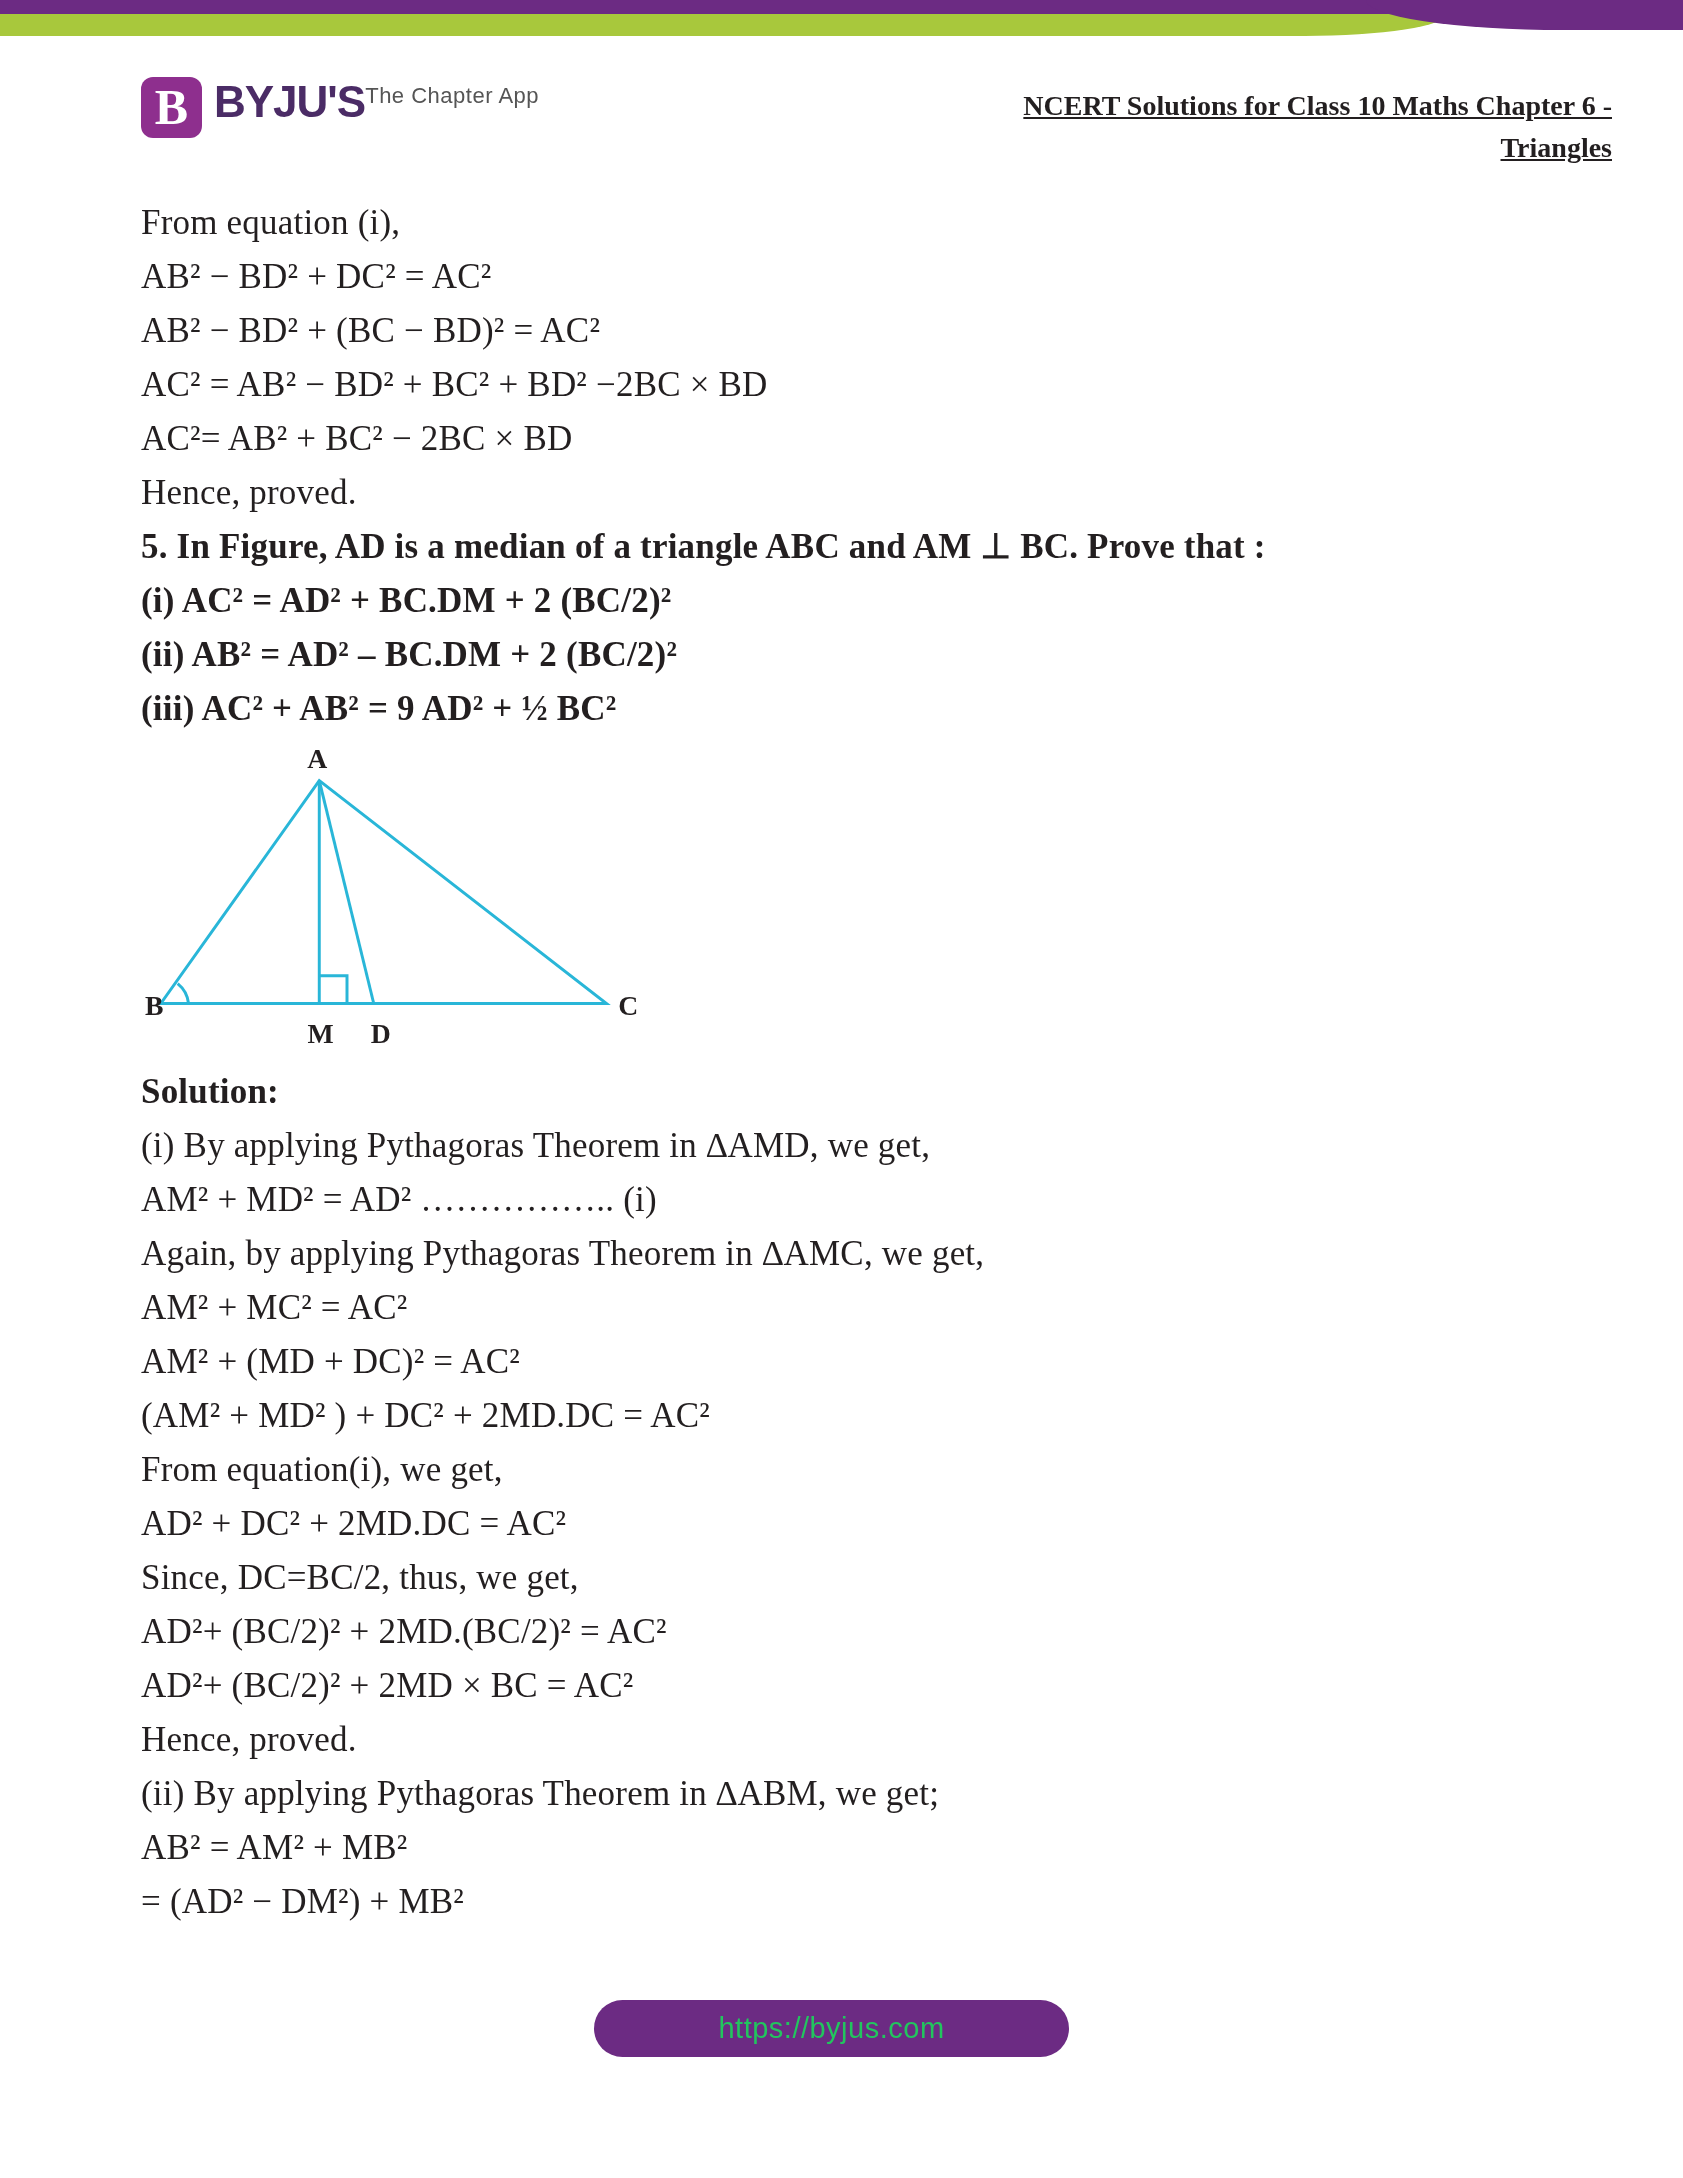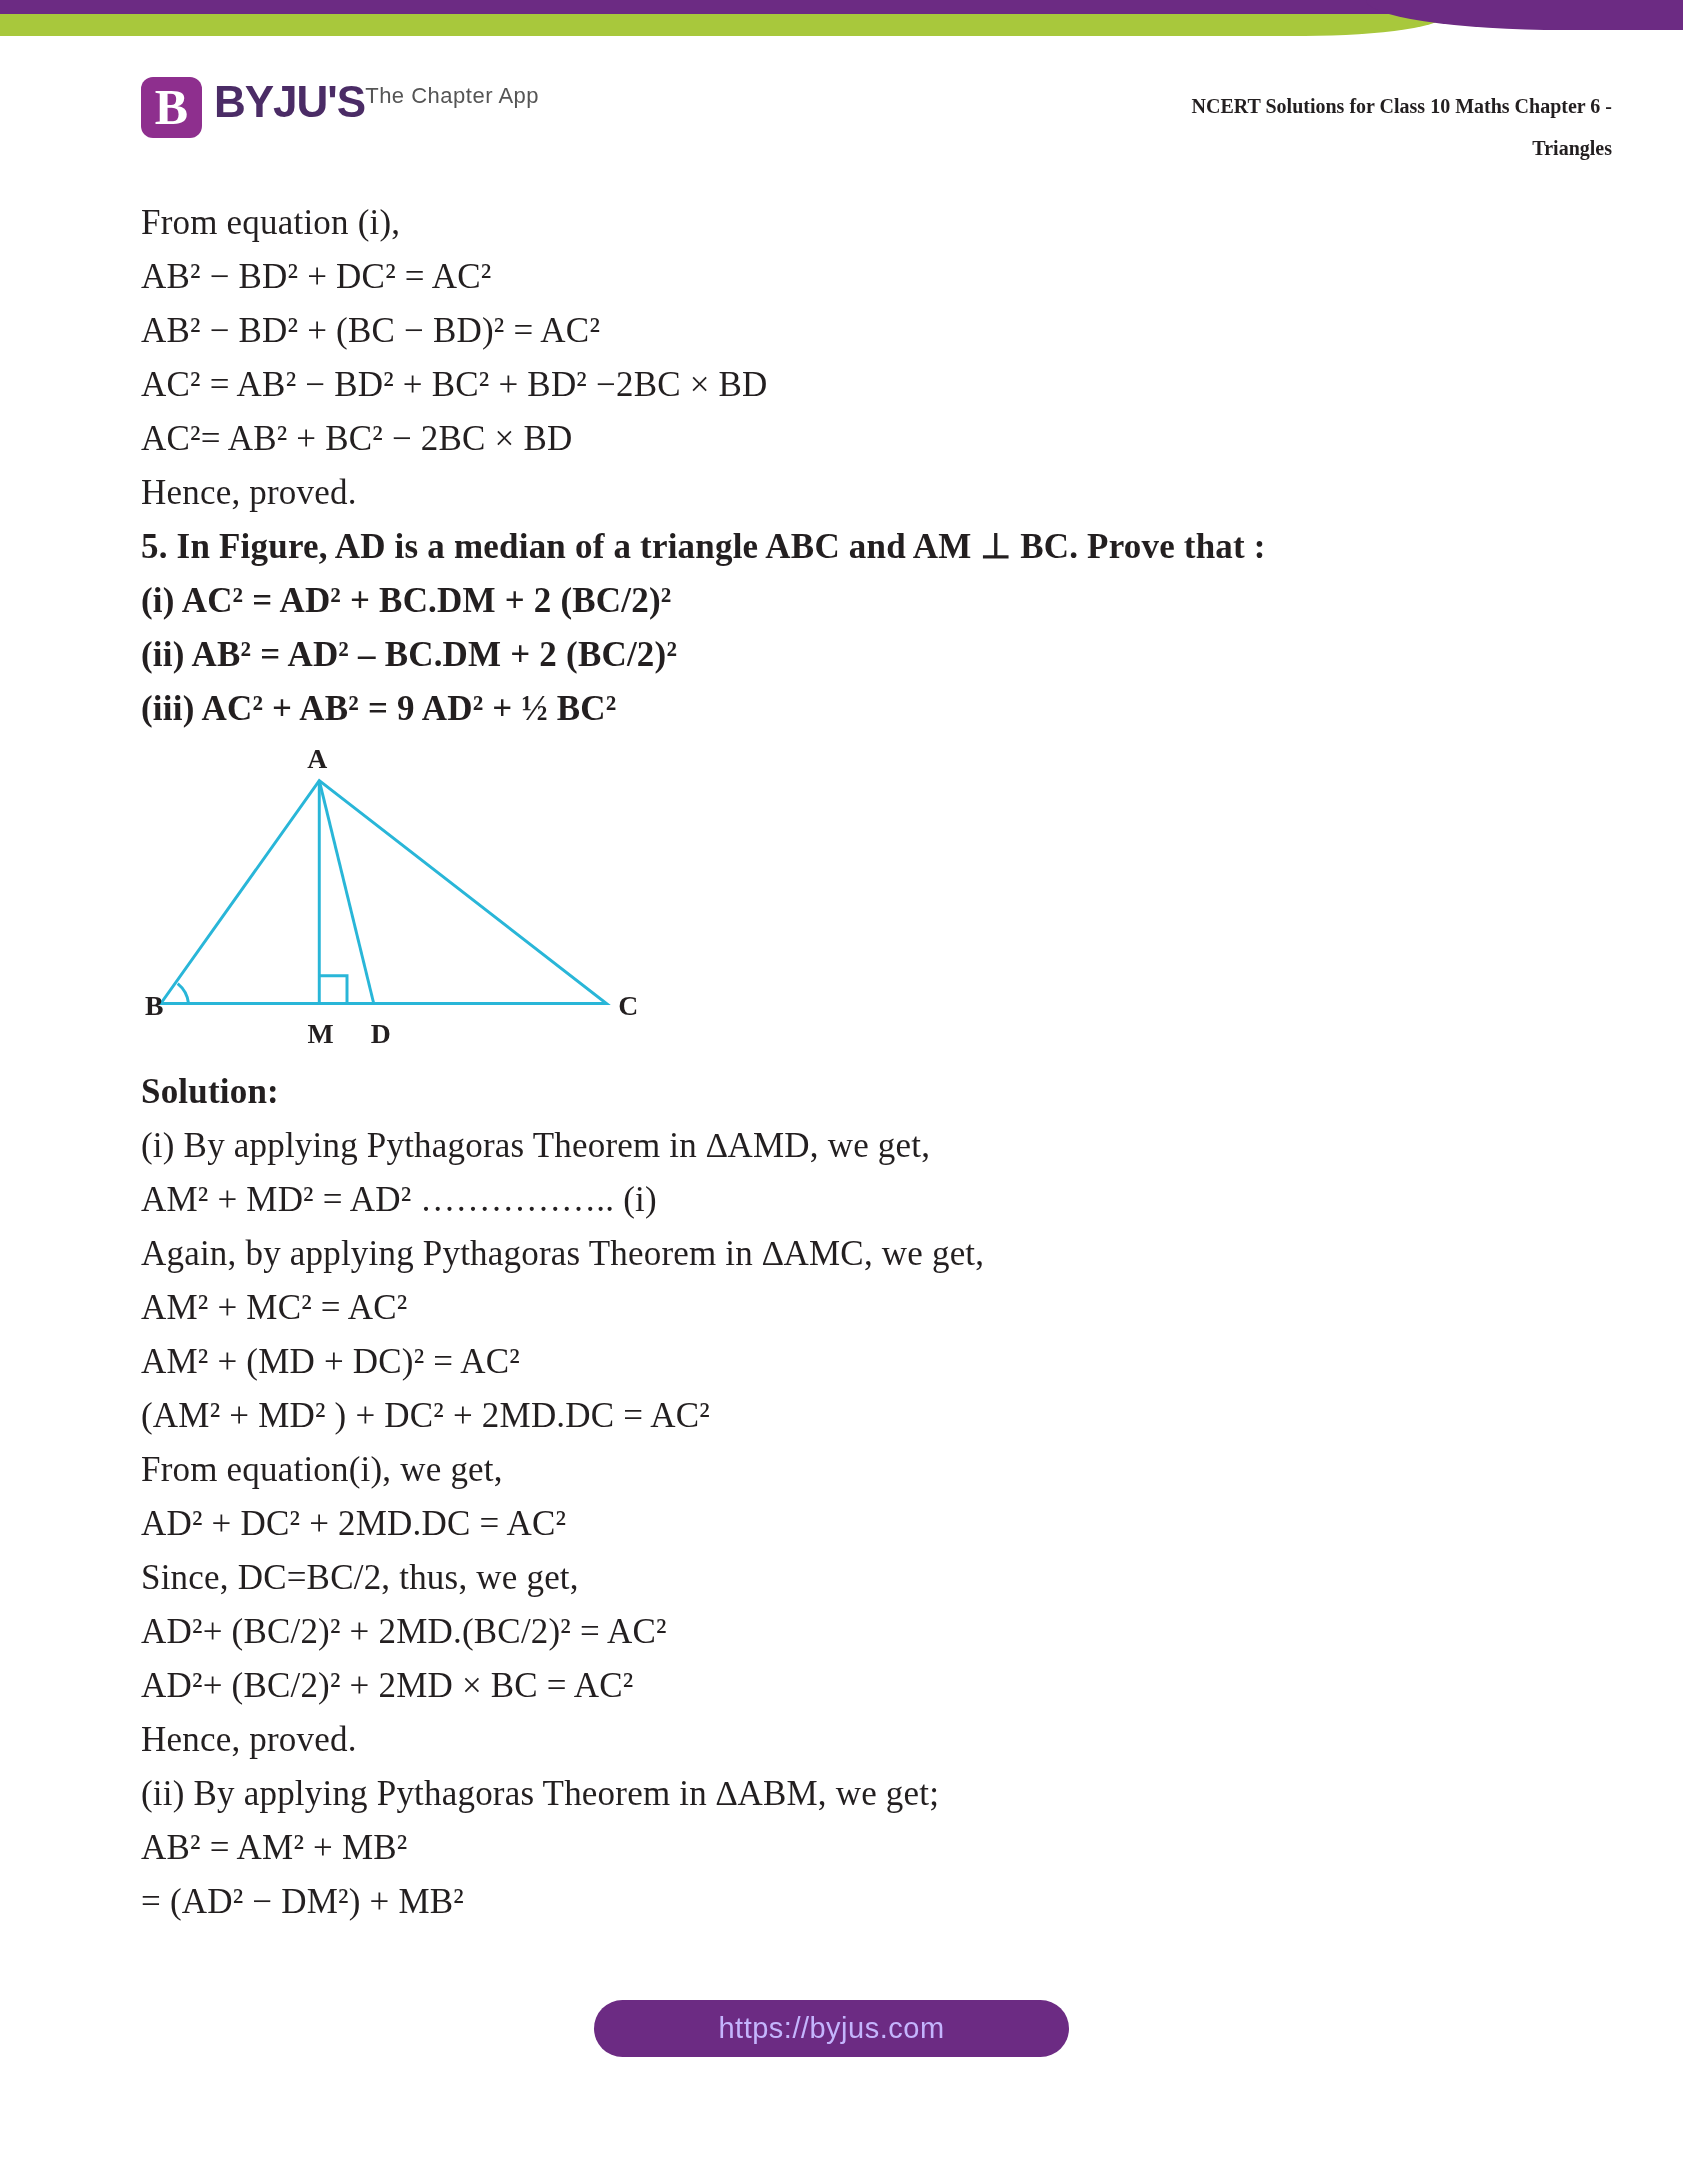--- a/index.html
+++ b/index.html
@@ -42,38 +42,38 @@
   .logo-title {
     font-family:"Liberation Sans", sans-serif; font-weight:bold;
     font-size:44px; color:#4b2c66; letter-spacing:-1px; line-height:46px;
   }
   .logo-sub {
     font-family:"Liberation Sans", sans-serif; font-size:22px; color:#555555;
     letter-spacing:0.5px; margin-top:4px;
   }
   .doc-title {
     position:absolute; right:71px; top:8px; width:851px; text-align:right;
-    font-family:"Liberation Serif", serif; font-weight:bold; font-size:20px;
-    color:#231f20; line-height:42px;
+    font-family:"Liberation Serif", serif; font-weight:bold; font-size:28px;
+    color:#231f20; line-height:42px;text-decoration:underline;
   }
   
   .content { position:absolute; left:141px; top:206px; width:1406px; }
   .line {
     font-size:35px; color:#231f20; line-height:34px;
     margin:0 0 20px 0; letter-spacing:0.2px;
   }
   .line.bold { font-weight:bold; }
   
   .figure { position:relative; width:515px; height:307px; margin:14px 0 22px 0; }
   .figure svg { display:block; }
   
   .footer-btn {
     position:absolute; left:594px; top:2000px; width:475px; height:57px;
     background:#6c2b83; border-radius:30px;
-    color:#c4b5fd; text-align:center; line-height:57px;
+    color:#22c55e; text-align:center; line-height:57px;
     font-family:"Liberation Sans", sans-serif; font-size:29px; letter-spacing:0.5px;
   }
 </style>
 </head>
 <body>
 
 <div class="top-deco">
   <div class="deco-purple"></div>
   <div class="deco-green"></div>
   <div class="deco-purple2"></div>

